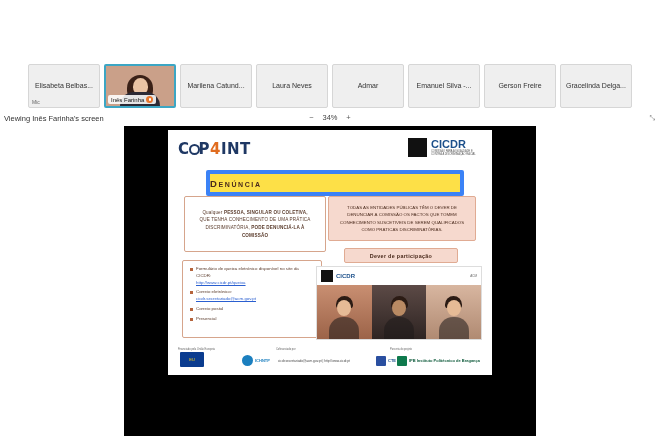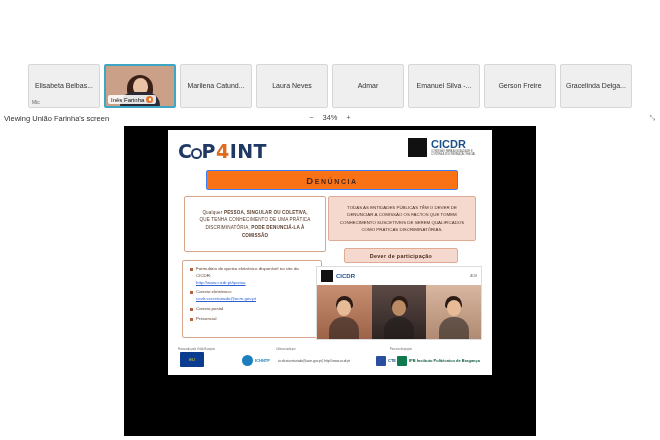--- a/index.html
+++ b/index.html
@@ -198,21 +198,21 @@
     height: 245px;
     background: #ffffff;
     overflow: hidden;
   }
 
   
   .logo-coop {
     position: absolute;
     left: 10px;
     top: 10px;
-    font-size: 19px;
+    font-size: 15px;
     font-weight: bold;
     letter-spacing: .5px;
     color: #1f3864;
     font-family: "DejaVu Sans", sans-serif;
   }
   .logo-coop .four {
     color: #e06c1f;
   }
   .logo-coop .ring {
     display: inline-block;
@@ -250,26 +250,26 @@
     max-width: 52px;
   }
 
   
   .banner {
     position: absolute;
     left: 38px;
     top: 40px;
     width: 250px;
     height: 18px;
-    background: #f97316;
-    border: 1px solid #3b82f6;
+    background: #fde047;
+    border: 4px solid #3b82f6;
     border-radius: 2px;
     display: flex;
     align-items: center;
-    justify-content: center;
+    justify-content: flex-start;
   }
   .banner span {
     font-size: 9.5px;
     font-weight: bold;
     letter-spacing: 1.6px;
     color: #4a2a1c;
     font-variant: small-caps;
   }
 
   
@@ -548,21 +548,21 @@
   </div>
   <div class="tile">
     <span class="name">Gerson Freire</span>
   </div>
   <div class="tile">
     <span class="name">Gracelinda Delga...</span>
   </div>
 </div>
 
 <div id="viewbar">
-  <span class="viewing-label">Viewing União Farinha's screen</span>
+  <span class="viewing-label">Viewing Inês Farinha's screen</span>
   <div id="zoomctl">
     <span class="zbtn">−</span>
     <span>34%</span>
     <span class="zbtn">+</span>
   </div>
   <span id="expand">⤡</span>
 </div>
 
 <div id="screen">
   <div id="slide">

